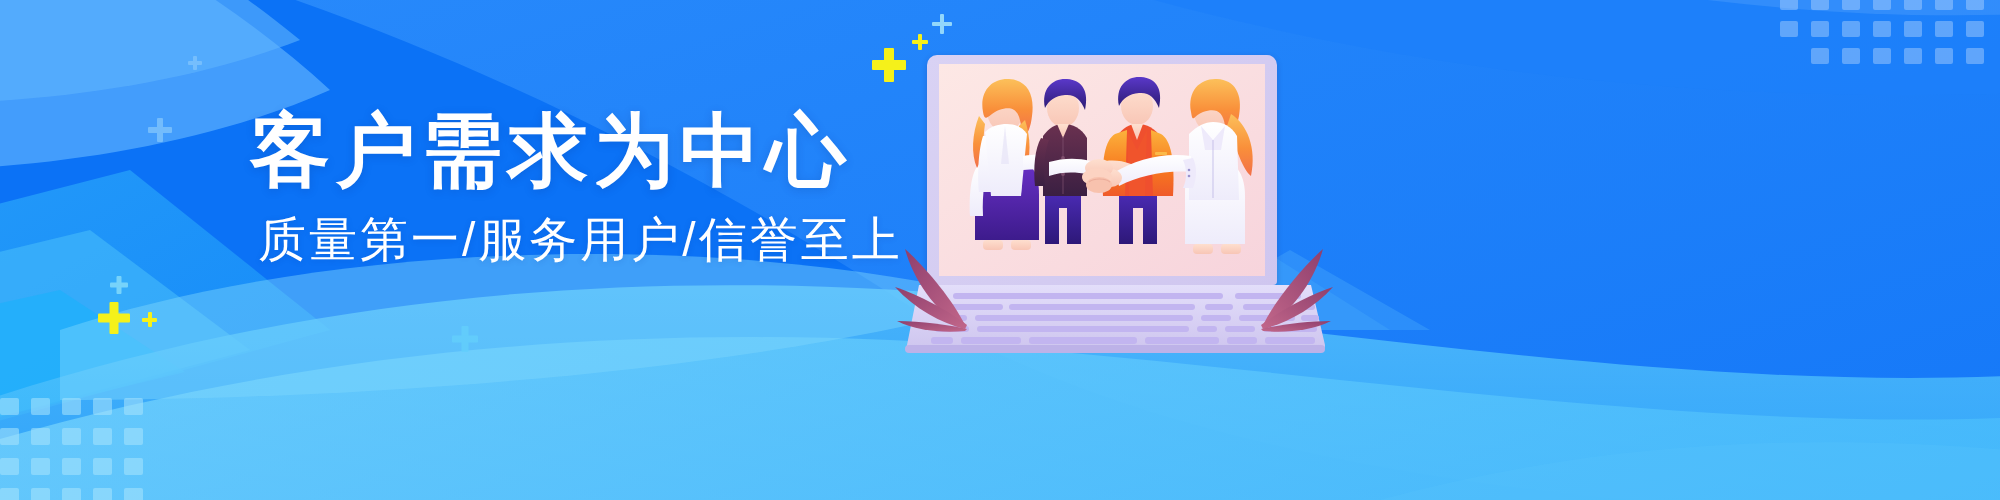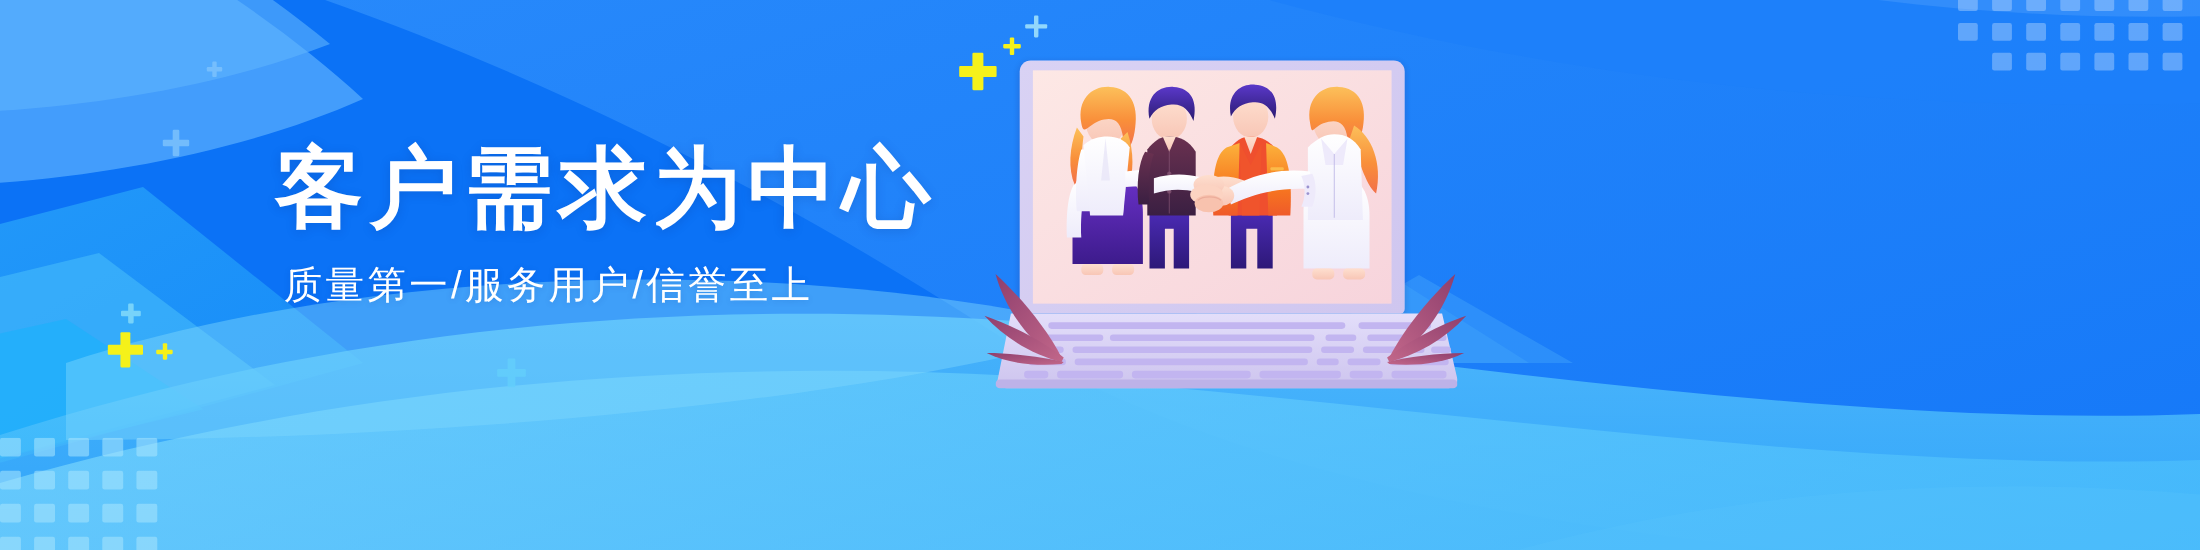--- a/index.html
+++ b/index.html
@@ -15,30 +15,31 @@
   
   .plus{position:absolute;}
   .plus:before,.plus:after{content:"";position:absolute;background:currentColor;border-radius:1px;}
   .plus:before{left:50%;top:0;width:var(--t);height:100%;transform:translateX(-50%);}
   .plus:after{top:50%;left:0;height:var(--t);width:100%;transform:translateY(-50%);}
 
   
   .dotgrid{position:absolute;}
 
   
-  #text-block{position:absolute;left:250px;top:105px;width:620px;margin-top:20px;}
+  #text-block{position:absolute;left:250px;top:105px;width:620px;}
   #headline{
     color:#ffffff;font-size:80px;line-height:92px;font-weight:bold;
     letter-spacing:6px;white-space:nowrap;
     text-shadow:0 2px 10px rgba(0,40,120,.18);
   }
   #subhead{
-    color:#ffffff;font-size:35px;line-height:54px;font-weight:500;
+    color:#ffffff;font-size:48px;line-height:54px;font-weight:500;
     letter-spacing:3px;white-space:nowrap;margin-top:16px;margin-left:8px;
     text-shadow:0 1px 6px rgba(0,40,120,.15);
+    text-align:right;
   }
 
   
   #laptop{position:absolute;left:905px;top:55px;width:420px;height:300px;}
   #screen-bezel{
     position:absolute;left:22px;top:0;width:350px;height:230px;
     background:linear-gradient(135deg,#d9d2f4 0%,#cfc6ef 100%);
     border-radius:10px 10px 4px 4px;
     box-shadow:0 2px 6px rgba(40,10,80,.18);
   }

